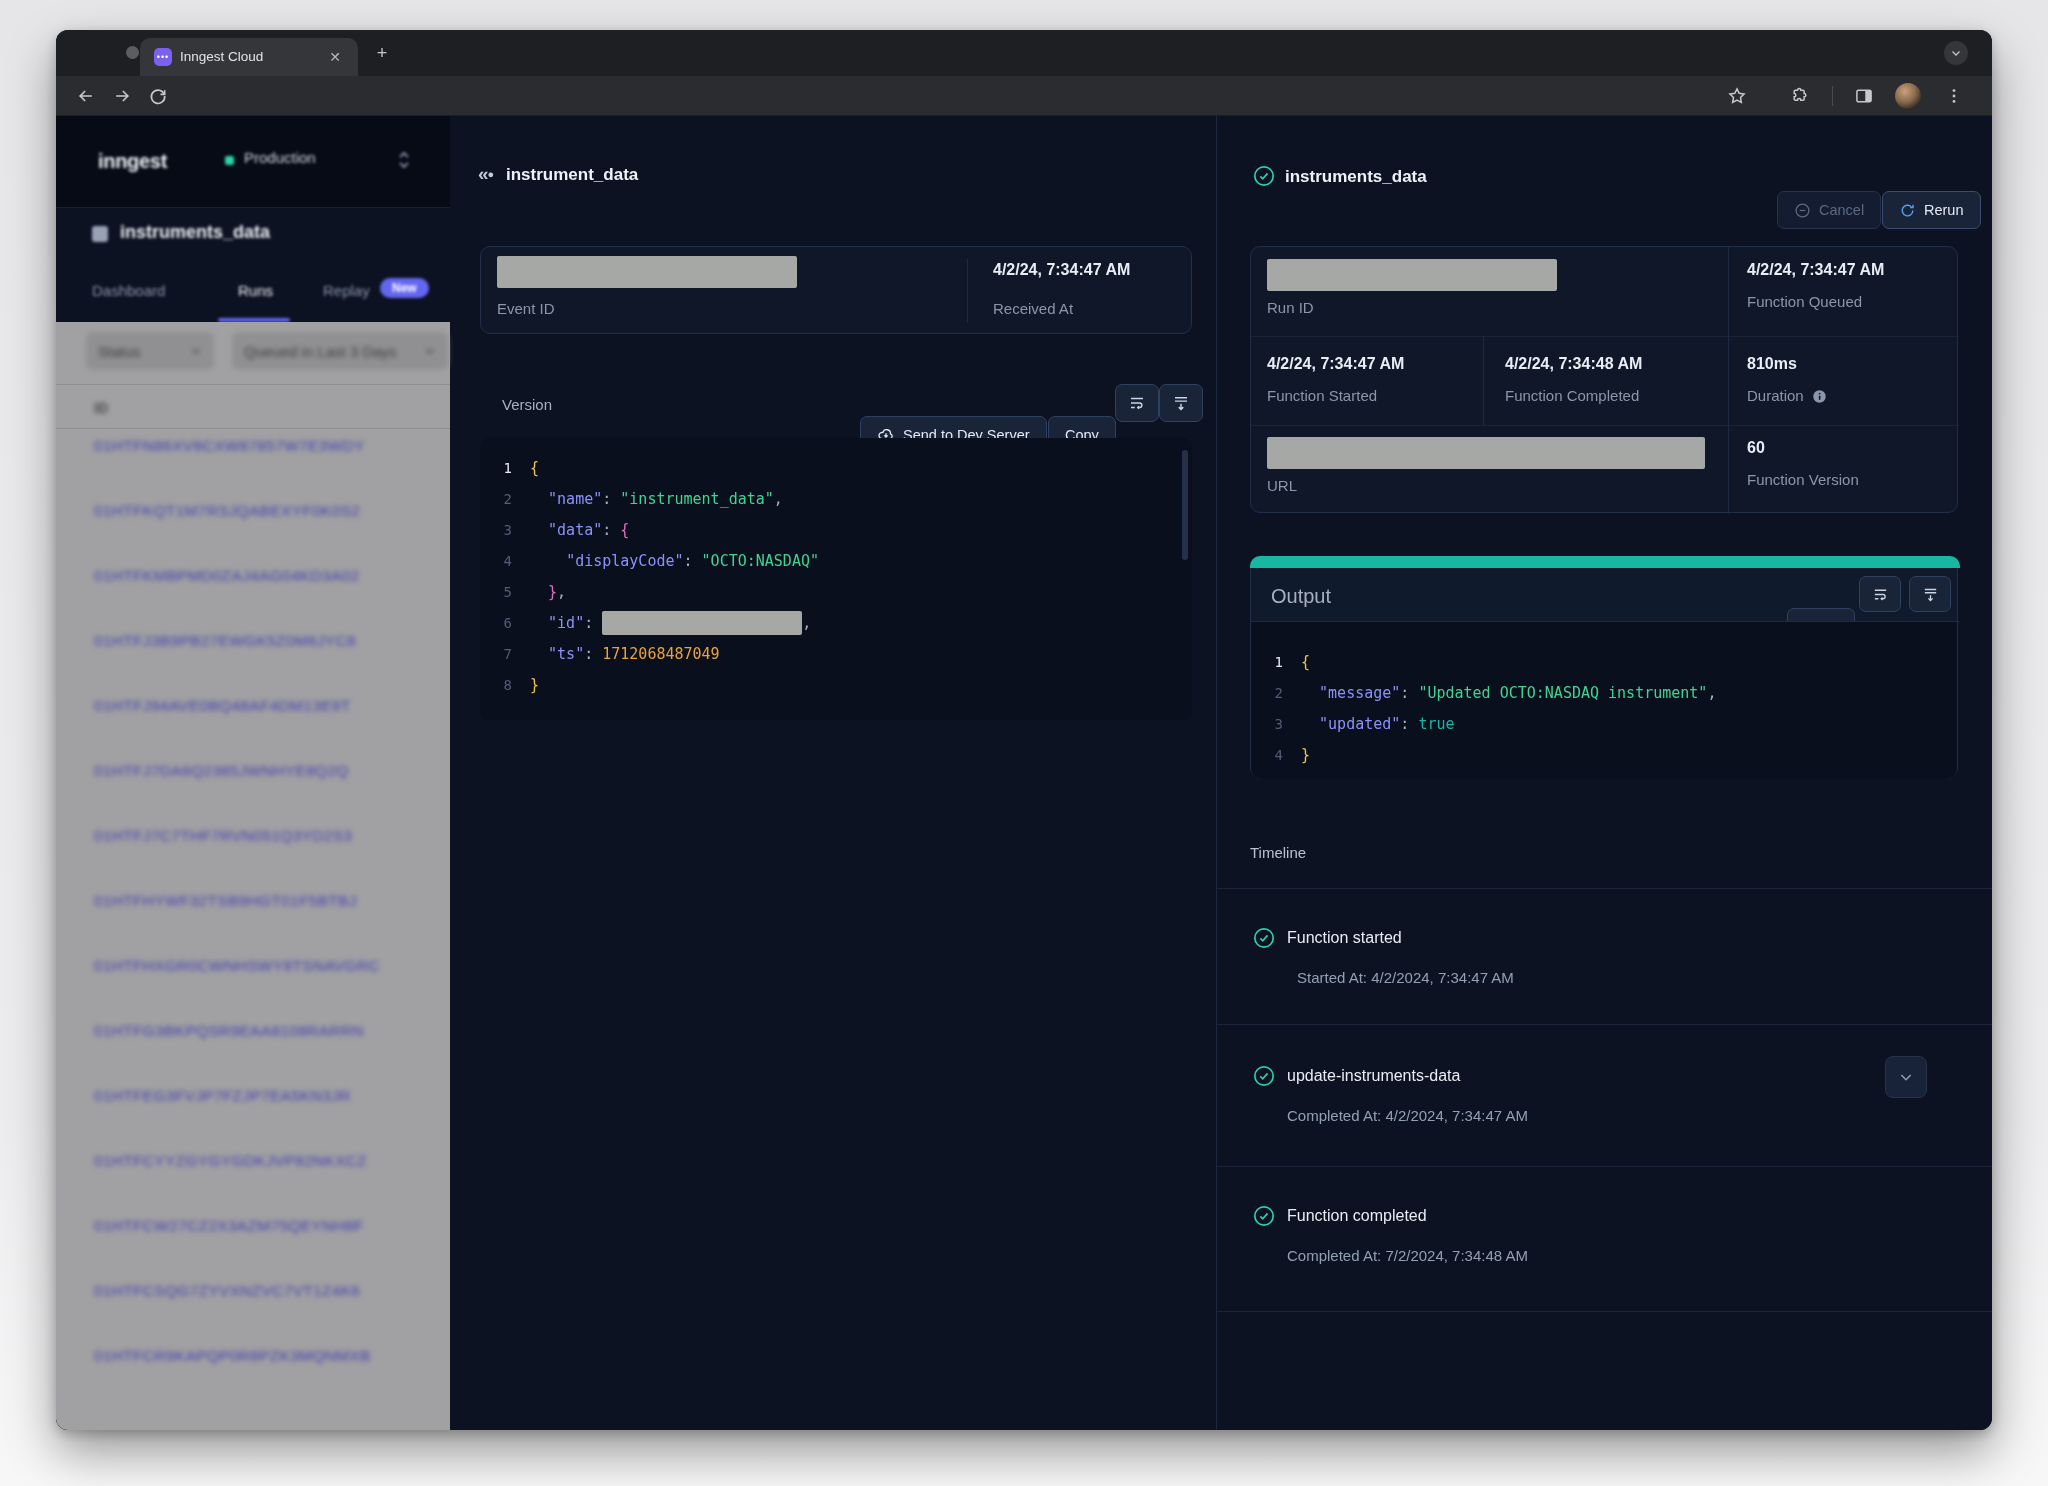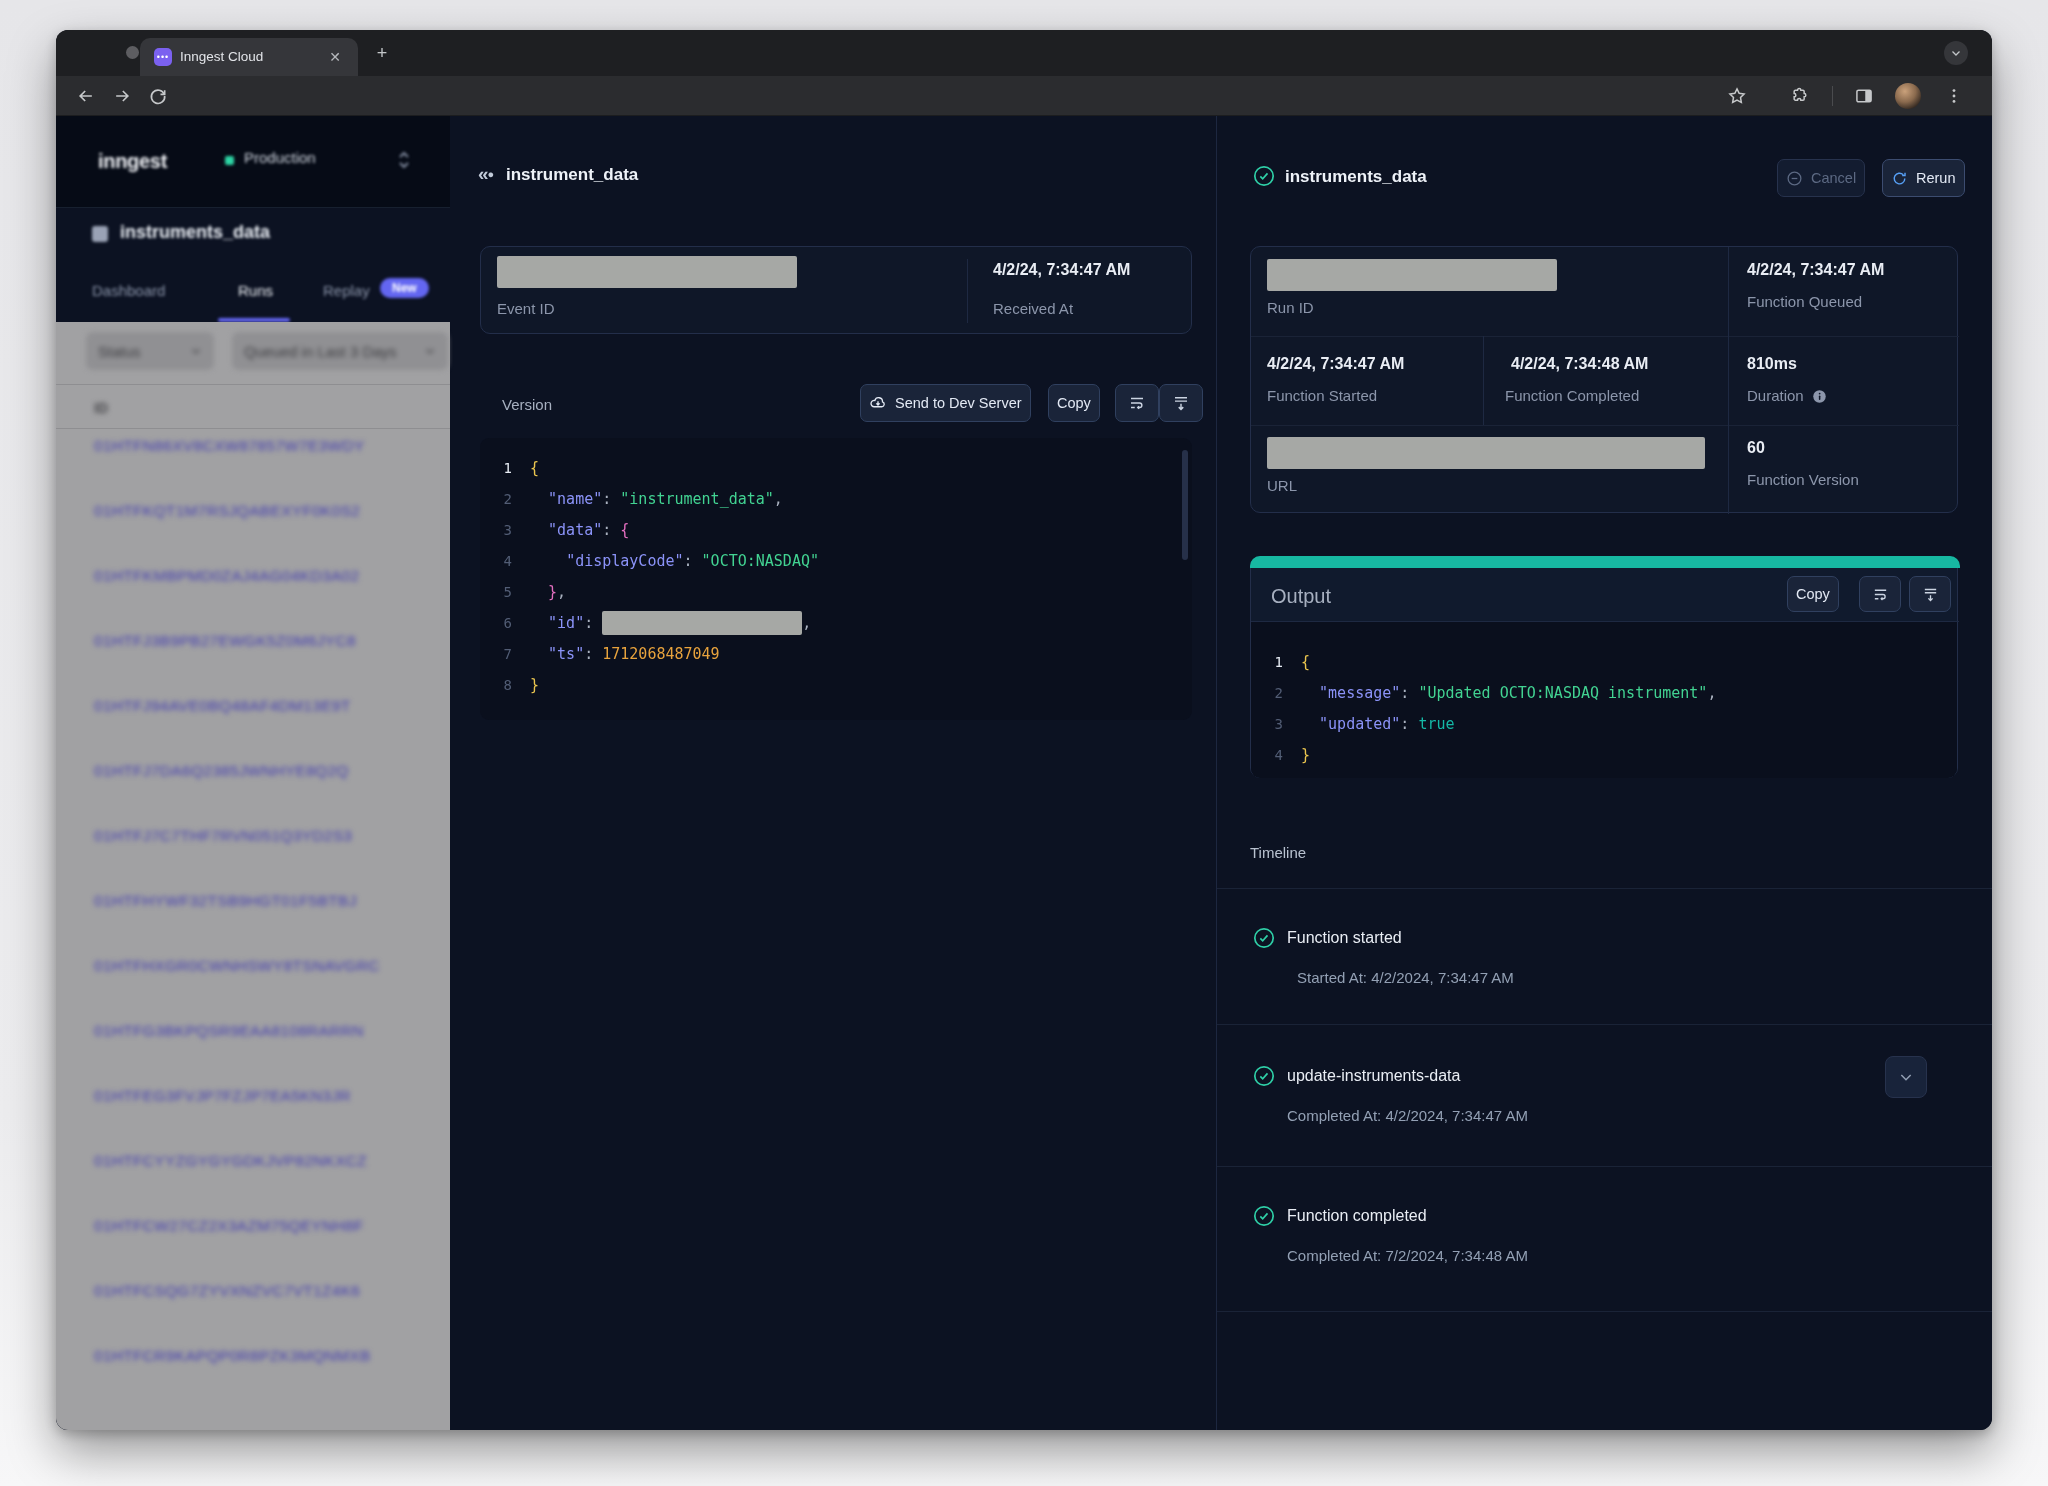--- a/index.html
+++ b/index.html
@@ -54,22 +54,22 @@
   
   .mid-panel{position:absolute;left:394px;top:0;width:767px;height:1314px;border-right:1px solid #1d2740;}
   .right-panel{position:absolute;left:1161px;top:0;width:775px;height:1314px;}
   .panel-title{font-size:17px;font-weight:600;color:#eef2f8;}
   .lbl{font-size:15px;color:#8c96ab;}
   .val{font-size:16px;font-weight:600;color:#e9edf4;}
   .card{position:absolute;border:1px solid #232e4a;border-radius:10px;background:#0f1728;}
   .redact{position:absolute;background:#a6a8a5;border-radius:2px;}
   .vdiv{position:absolute;width:1px;background:#1e2942;}
   .hdiv{position:absolute;height:1px;background:#1a2337;}
-  .btn{display:flex;align-items:center;gap:8px;justify-content:center;height:38px;padding:0 8px;border-radius:7px;
-    background:#1a2439;border:1px solid #30405f;color:#e3e9f4;font-size:14.5px;font-weight:500;}
+  .btn{display:flex;align-items:center;gap:8px;justify-content:center;height:38px;padding:0 16px;border-radius:7px;
+    background:#1a2439;border:1px solid #30405f;color:#e3e9f4;font-size:14.5px;font-weight:500;margin-top:32px;}
   .btn.disabled{background:#131c30;border-color:#27324d;color:#5c6983;}
   .iconbtn{display:flex;align-items:center;justify-content:center;width:44px;height:38px;border-radius:7px;
     background:#1a2439;border:1px solid #30405f;color:#cbd4e2;}
   .codeblock{position:absolute;background:#0a0f1d;border-radius:9px;overflow:hidden;}
   .code-line{display:flex;align-items:center;height:31px;white-space:pre;font-family:"DejaVu Sans Mono",monospace;font-size:15px;}
   .ln{flex:none;width:50px;text-align:right;padding-right:18px;color:#525d75;font-size:14px;}
   .ln-active{color:#e8edf5;}
   .tk-brace1{color:#eac54f;}
   .tk-brace2{color:#e46fc0;}
   .tk-key{color:#8b93f8;}
@@ -274,21 +274,21 @@
           <div class="vdiv" style="left:477px;top:0;height:267px;"></div>
           <div class="vdiv" style="left:232px;top:89px;height:89px;"></div>
 
           <div class="redact" style="left:16px;top:12px;width:290px;height:32px;"></div>
           <div class="abs lbl" style="left:16px;top:52px;">Run ID</div>
           <div class="abs val" style="left:496px;top:14px;">4/2/24, 7:34:47 AM</div>
           <div class="abs lbl" style="left:496px;top:46px;">Function Queued</div>
 
           <div class="abs val" style="left:16px;top:108px;">4/2/24, 7:34:47 AM</div>
           <div class="abs lbl" style="left:16px;top:140px;">Function Started</div>
-          <div class="abs val" style="left:260px;top:108px;">4/2/24, 7:34:48 AM</div>
+          <div class="abs val" style="left:254px;top:108px;">4/2/24, 7:34:48 AM</div>
           <div class="abs lbl" style="left:254px;top:140px;">Function Completed</div>
           <div class="abs val" style="left:496px;top:108px;">810ms</div>
           <div class="abs lbl" style="left:496px;top:140px;">
             <span>Duration</span>
             <svg width="15" height="15" viewBox="0 0 24 24" style="vertical-align:-3px;margin-left:4px;">
                 <circle cx="12" cy="12" r="10" fill="#8c96ab"></circle>
                 <rect x="11" y="10.5" width="2.4" height="7" rx="1.2" fill="#0f1728"></rect>
                 <circle cx="12.2" cy="7.2" r="1.4" fill="#0f1728"></circle>
               </svg>
           </div>

